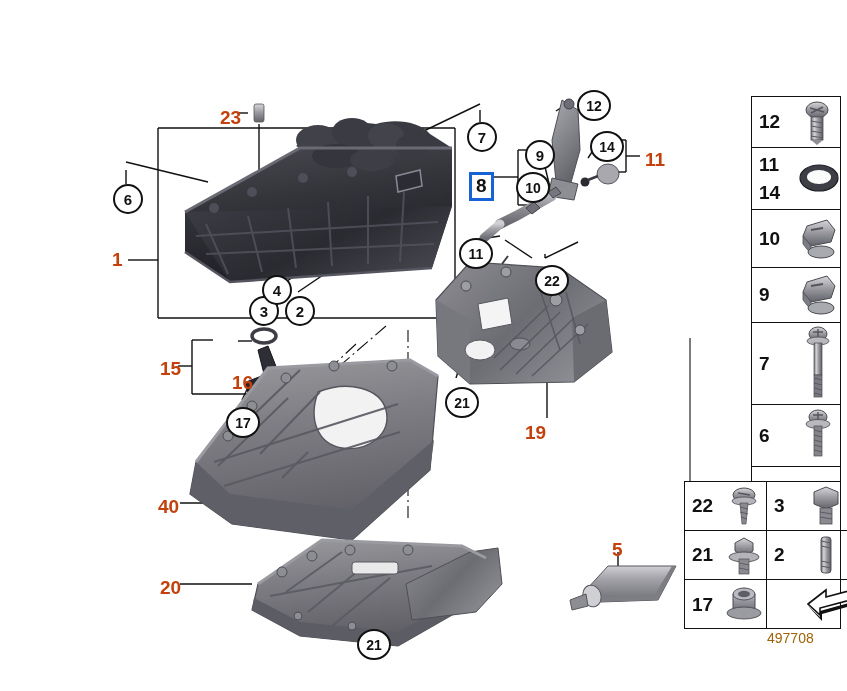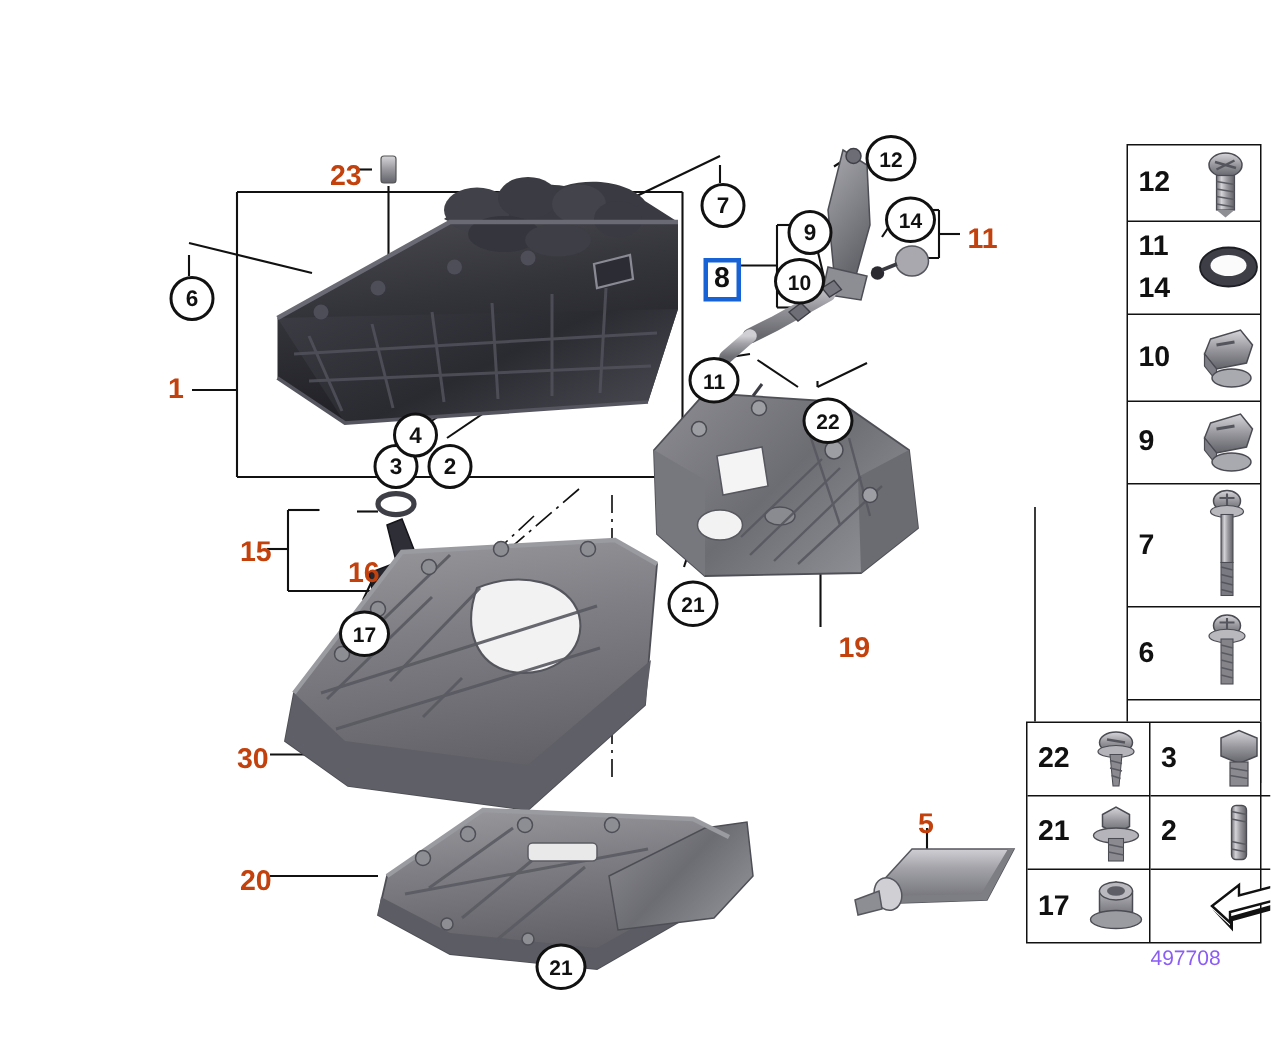--- a/index.html
+++ b/index.html
@@ -30,21 +30,21 @@
         padding-left:7px;width:30px;flex:0 0 auto;}
   .tnum.stack{line-height:1.45;}
   .tart{flex:1 1 auto;height:100%;position:relative;}
 
   
   .tbl2{position:absolute;border:1.5px solid #111;box-sizing:border-box;background:#fff;display:flex;}
   .tcol{flex:1 1 50%;box-sizing:border-box;}
   .tcol.left{border-right:1.5px solid #111;}
 
   
-  .diagid{position:absolute;font-family:"Liberation Sans",sans-serif;font-size:14px;color:#8b5cf6;}
+  .diagid{position:absolute;font-family:"Liberation Sans",sans-serif;font-size:14px;color:#a16207;}
 
   
   svg.layer{position:absolute;left:0;top:0;width:847px;height:691px;overflow:visible;}
 </style>
 </head>
 <body>
 
 <div id="page">
 
   <svg class="layer" viewBox="0 0 847 691">
@@ -313,22 +313,22 @@
       <path d="M570 600 L586 594 L588 606 L572 610 Z" fill="#8d8d94" stroke="#56565e" stroke-width="1"></path>
     </g>
   </svg>
 
   <div class="lbl" style="left:112px;top:250px;">1</div>
   <div class="lbl" style="left:612px;top:540px;">5</div>
   <div class="lbl" style="left:645px;top:150px;">11</div>
   <div class="lbl" style="left:160px;top:359px;">15</div>
   <div class="lbl" style="left:232px;top:334px;margin-top:39px;">16</div>
   <div class="lbl" style="left:160px;top:578px;">20</div>
-  <div class="lbl" style="left:559px;top:423px;text-align:center;">19</div>
-  <div class="lbl" style="left:158px;top:497px;">30</div>
+  <div class="lbl" style="left:525px;top:423px;text-align:center;">19</div>
+  <div class="lbl" style="left:158px;top:497px;">40</div>
   <div class="lbl" style="left:220px;top:108px;">23</div>
 
   <div class="cnum" style="left:285px;top:296px;">2</div>
   <div class="cnum" style="left:249px;top:296px;">3</div>
   <div class="cnum" style="left:262px;top:275px;">4</div>
   <div class="cnum" style="left:113px;top:184px;">6</div>
   <div class="cnum" style="left:467px;top:122px;">7</div>
   <div class="cnum" style="left:525px;top:140px;">9</div>
   <div class="cnum w" style="left:516px;top:172px;">10</div>
   <div class="cnum w" style="left:459px;top:238px;">11</div>

